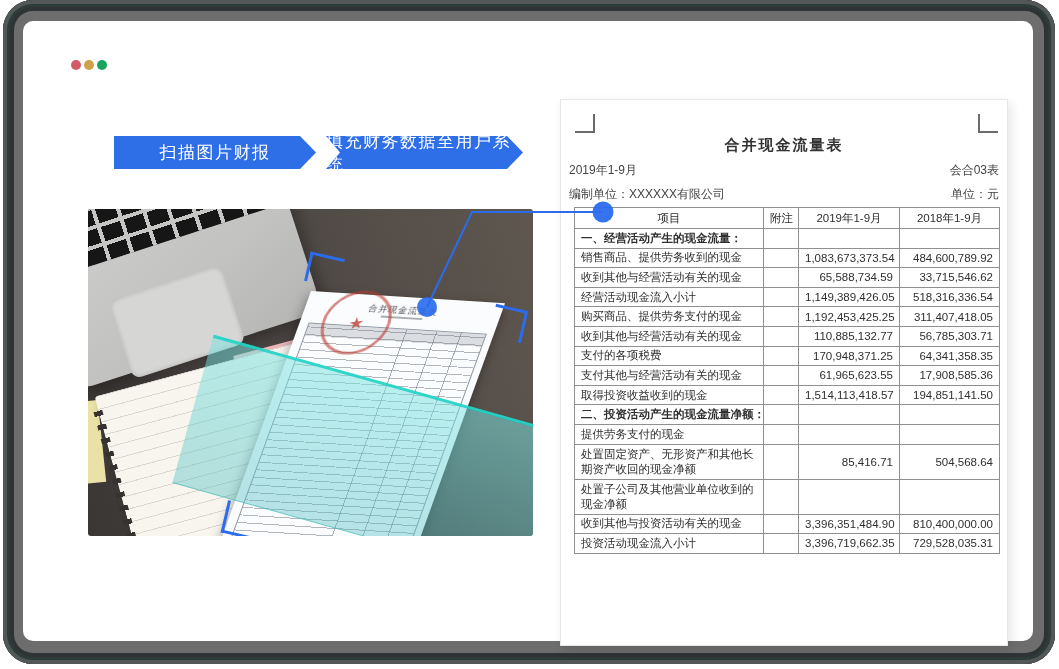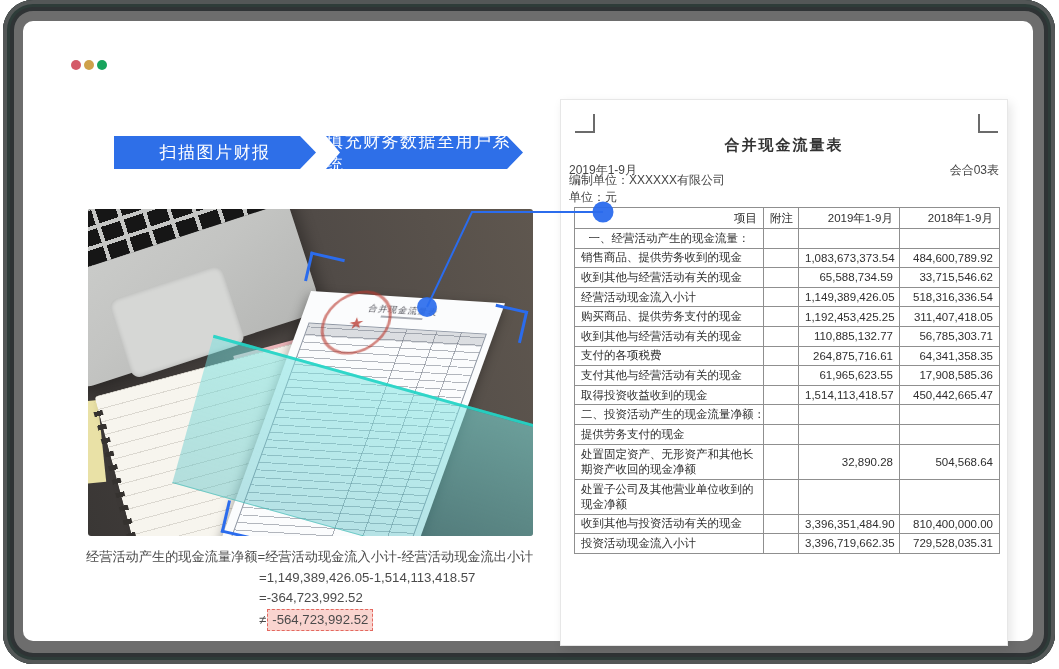--- a/index.html
+++ b/index.html
@@ -81,29 +81,29 @@
   .neq-box{display:inline-block;border:1.5px dashed #e4685f;background:#f9d4cf;padding:0 4px;margin-left:1px;}
 
   
   .page{left:537px;top:78px;width:448px;height:547px;background:#fff;border:1px solid #e7e7e7;
         box-shadow:3px 4px 10px rgba(0,0,0,.10);box-sizing:border-box;}
   .crop{width:18px;height:17px;border:0 solid #6b6b6b;}
   .crop-tl{left:14px;top:14px;border-right-width:2px;border-bottom-width:2px;}
   .crop-tr{right:9px;top:14px;border-left-width:2px;border-bottom-width:2px;}
   .pg-title{left:0;top:36px;width:100%;text-align:center;font-size:15px;font-weight:bold;color:#333;letter-spacing:2px;}
   .pg-meta{left:8px;top:62px;width:430px;display:flex;justify-content:space-between;font-size:12px;color:#444;}
-  .pg-meta2{top:72px;flex-direction:column;}
+  .pg-meta2{top:86px;}
   table.stmt{position:absolute;left:13px;top:107px;width:425px;border-collapse:collapse;table-layout:fixed;}
   .stmt th,.stmt td{border:1px solid #8f8f8f;font-size:11.5px;color:#2f2f2f;padding:0 6px;
                     overflow:hidden;white-space:nowrap;font-weight:normal;}
   .stmt thead tr{height:21px;}
-  .stmt th{text-align:right;}
+  .stmt th{text-align:center;}
   tr.sgl{height:19.6px;} tr.dbl{height:35px;}
   tr.dbl td.label{white-space:normal;line-height:1.3;}
-  tr.sec td{font-weight:normal;text-align:center;}
+  tr.sec td{font-weight:bold;}
   td.y2019,td.y2018{text-align:right;}
   td.hl-td{padding:0 2px;}
   .hl{display:block;border:1px dashed #e4685f;background:#f9d4cf;padding:0 4px;text-align:right;}
 
   
   svg.connector{left:0;top:0;pointer-events:none;z-index:60;}
 </style>
 </head>
 <body>
 
@@ -138,26 +138,20 @@
         <span>★</span>
       </div>
 
     </div>
     <div class="abs scan-band"></div>
     <div class="abs bracket br-tl"></div>
     <div class="abs bracket br-tr"></div>
     <div class="abs bracket br-bl"></div>
   </div>
 
-  <div class="abs formula">
-    <div>经营活动产生的现金流量净额=经营活动现金流入小计-经营活动现金流出小计</div>
-    <div class="indent">=1,149,389,426.05-1,514,113,418.57</div>
-    <div class="indent">=-364,723,992.52</div>
-    <div class="indent"><span>≠</span><span class="neq-box">-564,723,992.52</span></div>
-  </div>
 
   <div class="abs page">
     <div class="abs crop crop-tl"></div>
     <div class="abs crop crop-tr"></div>
     <div class="abs pg-title">合并现金流量表</div>
     <div class="abs pg-meta">
       <span>2019年1-9月</span>
       <span>会合03表</span>
     </div>
     <div class="abs pg-meta pg-meta2">
@@ -212,51 +206,51 @@
           </tr>
           <tr class="sgl">
             <td class="label">收到其他与经营活动有关的现金</td>
             <td class="note"></td>
             <td class="y2019">110,885,132.77</td>
             <td class="y2018">56,785,303.71</td>
           </tr>
           <tr class="sgl">
             <td class="label">支付的各项税费</td>
             <td class="note"></td>
-            <td class="y2019">264,875,716.61</td>
+            <td class="y2019">170,948,371.25</td>
             <td class="y2018">64,341,358.35</td>
           </tr>
           <tr class="sgl">
             <td class="label">支付其他与经营活动有关的现金</td>
             <td class="note"></td>
             <td class="y2019">61,965,623.55</td>
             <td class="y2018">17,908,585.36</td>
           </tr>
           <tr class="sgl">
             <td class="label">取得投资收益收到的现金</td>
             <td class="note"></td>
             <td class="y2019">1,514,113,418.57</td>
-            <td class="y2018">450,442,665.47</td>
+            <td class="y2018">194,851,141.50</td>
           </tr>
           <tr class="sgl sec">
             <td class="label">二、投资活动产生的现金流量净额：</td>
             <td class="note"></td>
             <td class="y2019"></td>
             <td class="y2018"></td>
           </tr>
           <tr class="sgl">
             <td class="label">提供劳务支付的现金</td>
             <td class="note"></td>
             <td class="y2019"></td>
             <td class="y2018"></td>
           </tr>
           <tr class="dbl">
             <td class="label">处置固定资产、无形资产和其他长期资产收回的现金净额</td>
             <td class="note"></td>
-            <td class="y2019">32,890.28</td>
+            <td class="y2019">85,416.71</td>
             <td class="y2018">504,568.64</td>
           </tr>
           <tr class="dbl">
             <td class="label">处置子公司及其他营业单位收到的现金净额</td>
             <td class="note"></td>
             <td class="y2019"></td>
             <td class="y2018"></td>
           </tr>
           <tr class="sgl">
             <td class="label">收到其他与投资活动有关的现金</td>

